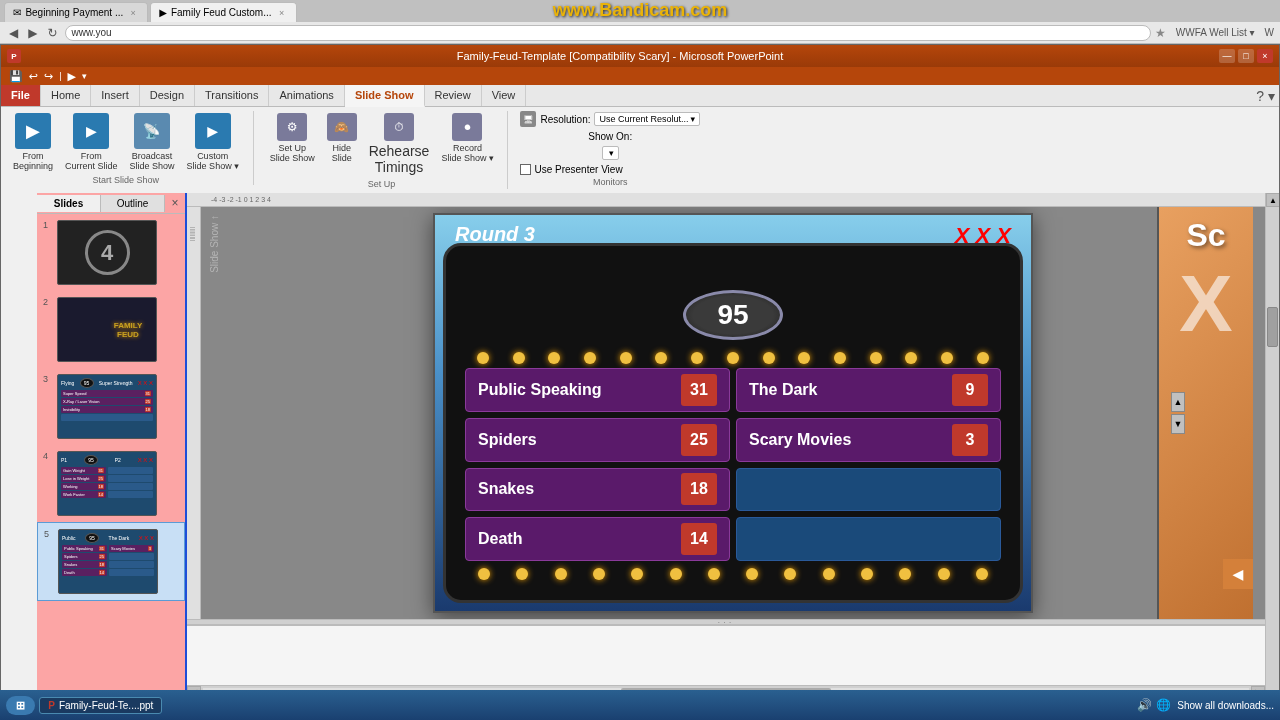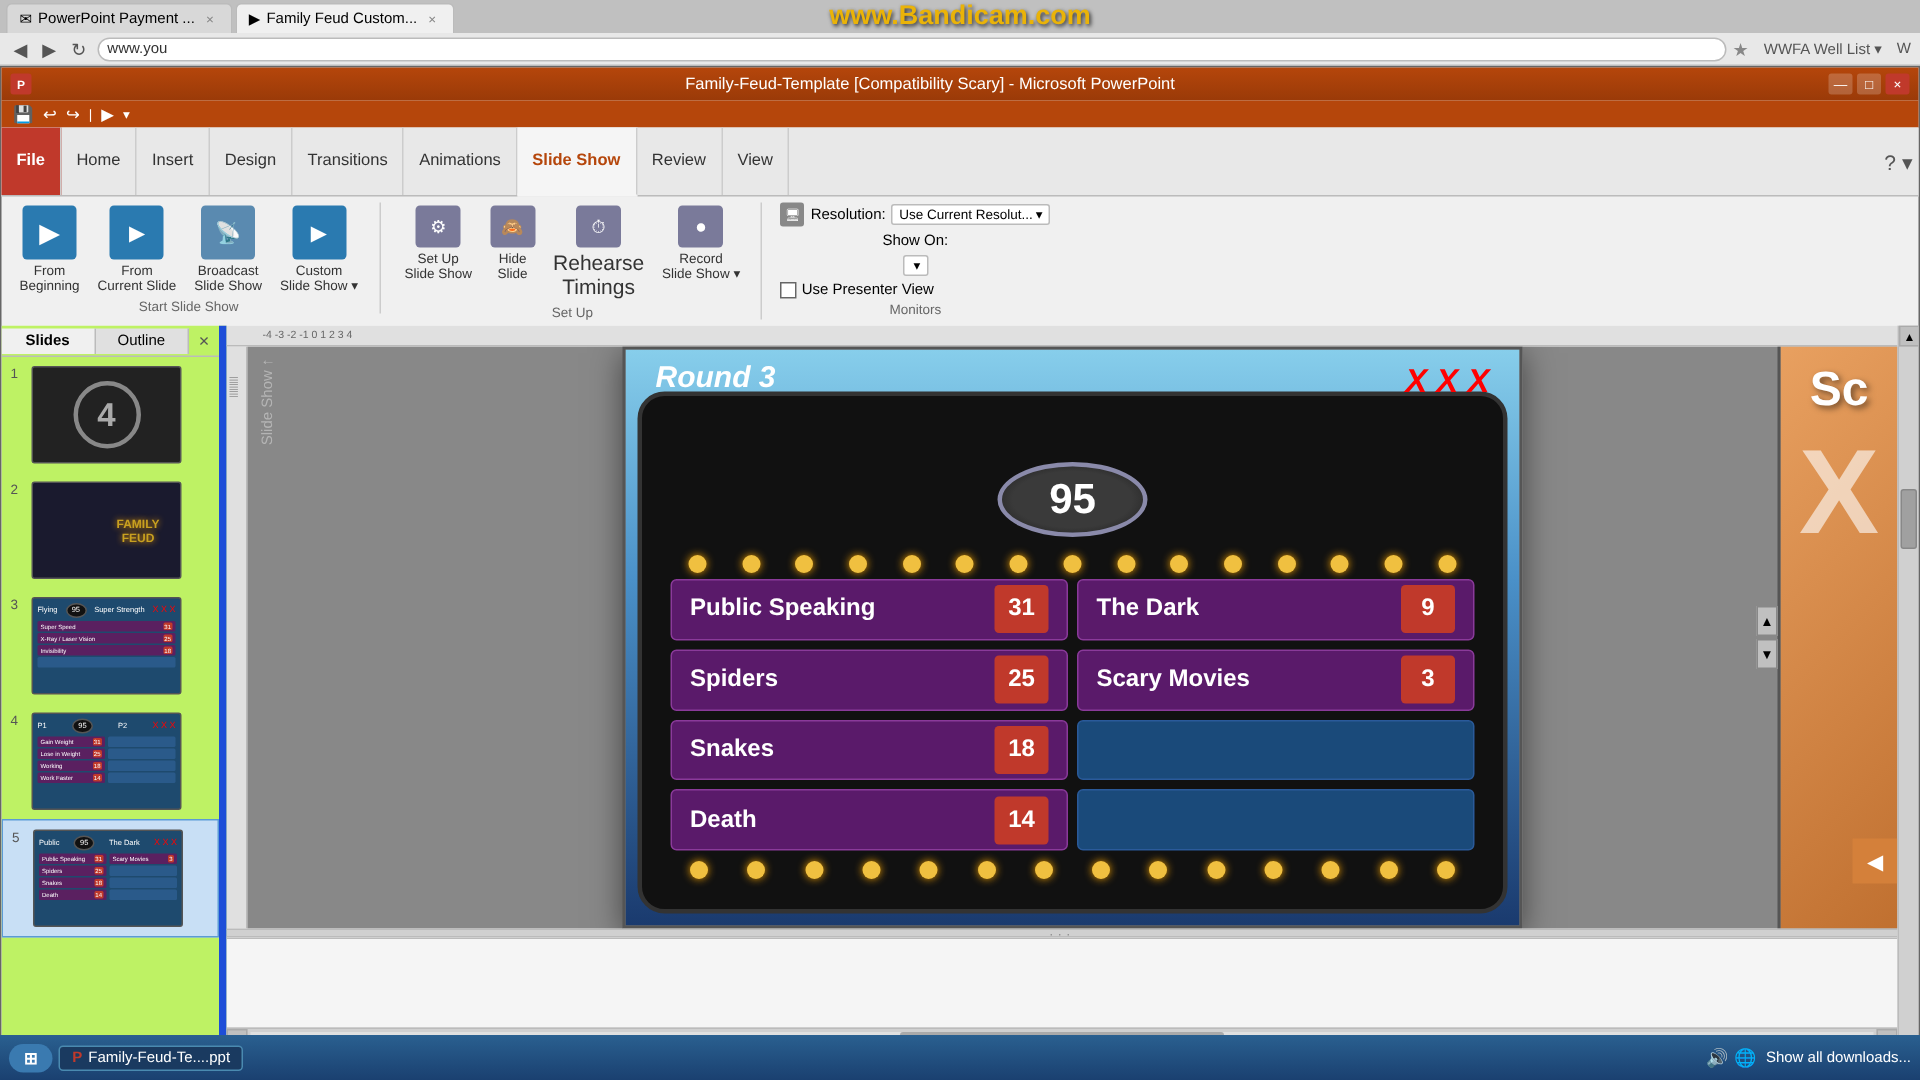--- a/index.html
+++ b/index.html
@@ -55,21 +55,21 @@
       font-size: 9px;
       cursor: pointer;
     }
     .ppt-ctrl-btn.close-btn { background: #c0392b; }
     .ribbon-tabs {
       display: flex;
       background: #e8e8e8;
       border-bottom: 1px solid #bbb;
     }
     .ribbon-tab {
-      padding: 16px 10px;
+      padding: 4px 10px;
       font-size: 11px;
       color: #333;
       cursor: pointer;
       border-right: 1px solid #ccc;
     }
     .ribbon-tab.active {
       background: #f5f5f5;
       color: #b5460b;
       font-weight: bold;
       border-bottom: 2px solid #f5f5f5;
@@ -161,25 +161,26 @@
     
     .app-main {
       display: flex;
       flex: 1;
       overflow: hidden;
     }
 
     
     .slide-panel {
       width: 150px;
-      background: #bef264;
-      border-right: 5px solid #1d4ed8;
+      background: #fca5a5;
+      border-right: 2px solid #1d4ed8;
       overflow-y: auto;
       display: flex;
       flex-direction: column;
+      margin-left: 36px;
     }
     .sp-tab {
       flex: 1;
       text-align: center;
       padding: 3px;
       font-size: 10px;
       cursor: pointer;
       background: #e0e0e0;
       border-right: 1px solid #bbb;
     }
@@ -736,21 +737,21 @@
       font-size: 12px;
     }
   </style>
 </head>
 <body>
 
 <div class="top-chrome" style="position:absolute;top:0;left:0;right:0;height:44px;z-index:30;">
   <div class="chrome-tabs-row">
     <div class="chrome-tab">
       <span>✉</span>
-      <span style="font-size:10px;flex:1;overflow:hidden;white-space:nowrap;text-overflow:ellipsis;">PowerPoint Payment ...</span>
+      <span style="font-size:10px;flex:1;overflow:hidden;white-space:nowrap;text-overflow:ellipsis;">Beginning Payment ...</span>
       <span class="chrome-tab-close">×</span>
     </div>
     <div class="chrome-tab active-tab">
       <span>▶</span>
       <span style="font-size:10px;flex:1;overflow:hidden;white-space:nowrap;text-overflow:ellipsis;">Family Feud Custom...</span>
       <span class="chrome-tab-close">×</span>
     </div>
   </div>
   <div class="chrome-nav-row">
     <span class="chrome-nav-btn">◀</span>
@@ -1121,21 +1122,21 @@
                   <div class="light-dot"></div>
                 </div>
               </div>
             </div>
 
             <div class="round-label">Round 3</div>
 
             <div class="xxx-markers">X X X</div>
           </div>
 
-          <div class="right-partial" style="position:absolute;right:0;top:0;width:80px;height:100%;background:linear-gradient(135deg,#e8a060,#c07030);border-left:2px solid #555;display:flex;flex-direction:column;align-items:center;justify-content:flex-start;padding-top:10px;overflow:hidden;">
+          <div class="right-partial" style="position:absolute;right:12px;top:0;width:96px;height:100%;background:linear-gradient(135deg,#e8a060,#c07030);border-left:2px solid #555;display:flex;flex-direction:column;align-items:center;justify-content:flex-start;padding-top:10px;overflow:hidden;">
             <div style="color:#fff;font-size:32px;font-weight:bold;text-shadow:2px 2px 4px rgba(0,0,0,0.5);">Sc</div>
             <div style="color:#fff;font-size:80px;font-weight:bold;opacity:0.6;line-height:1;margin-top:10px;">X</div>
 
             <div style="position:absolute;bottom:30px;right:0;width:30px;height:30px;background:#d4803a;display:flex;align-items:center;justify-content:center;color:#fff;font-size:14px;">◀</div>
           </div>
 
           <div style="position:absolute;right:80px;top:50%;transform:translateY(-50%);display:flex;flex-direction:column;gap:2px;">
             <div style="width:14px;height:20px;background:#c0c0c0;border:1px solid #888;display:flex;align-items:center;justify-content:center;font-size:9px;cursor:pointer;">▲</div>
             <div style="width:14px;height:20px;background:#c0c0c0;border:1px solid #888;display:flex;align-items:center;justify-content:center;font-size:9px;cursor:pointer;">▼</div>
           </div>

